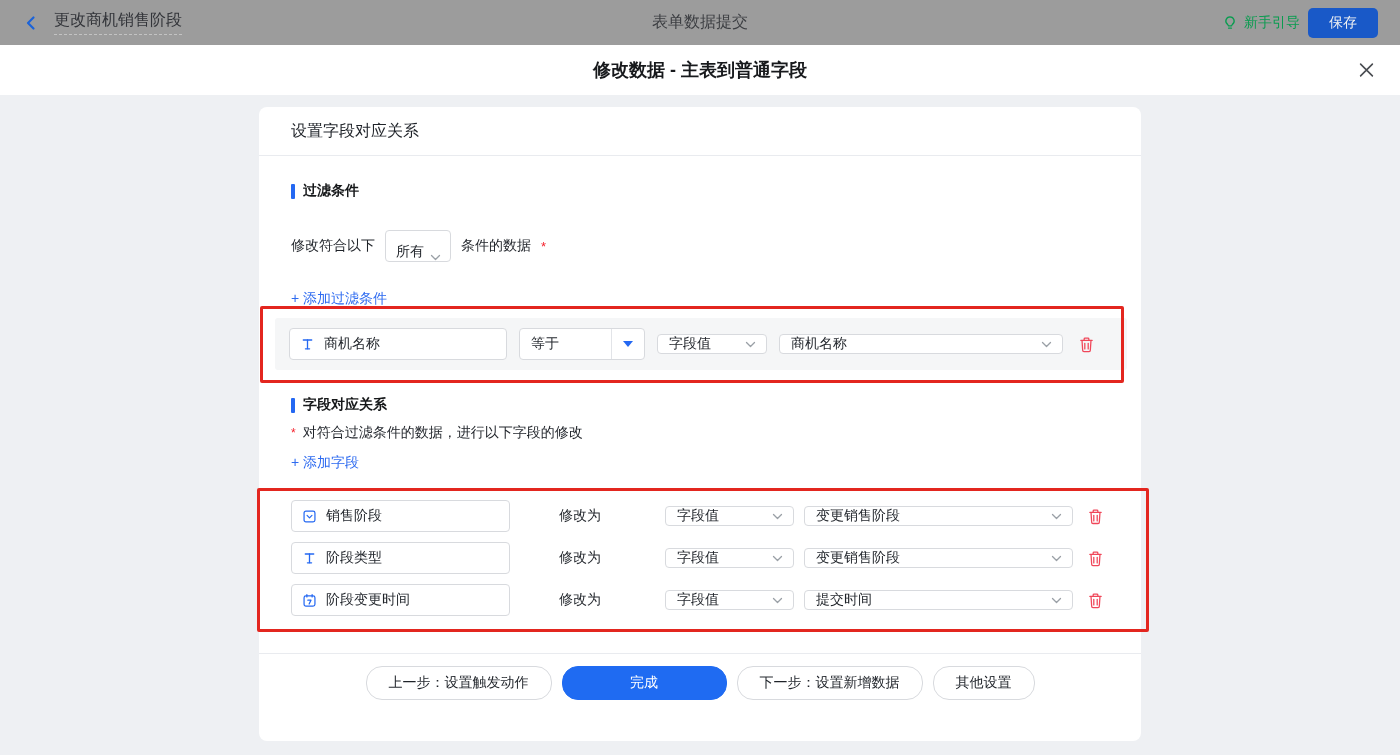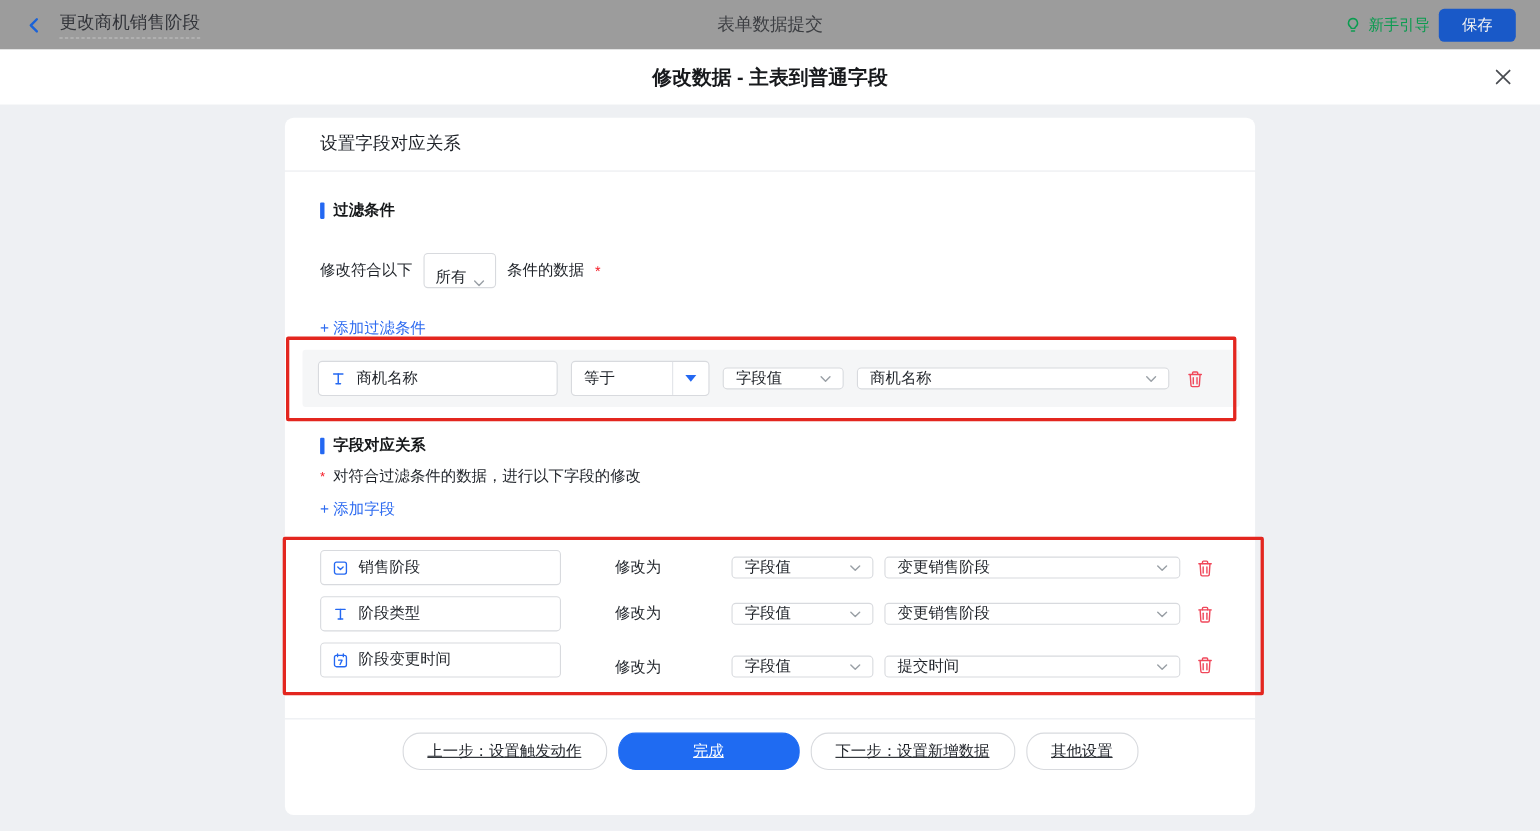--- a/index.html
+++ b/index.html
@@ -60,30 +60,30 @@
   .annotation.box2 { top:-12px; left:-34px; right:-40px; bottom:-16px; }
 
   .desc-row { margin-top:10px; display:flex; align-items:center; gap:7px; font-size:14px; color:#1f2329; }
   .desc-row .req { font-size:12px; }
 
   .col-headers { margin-top:6px; position:relative; height:20px; font-size:14px; color:#1f2329; border-bottom:1px solid #e9ebef; padding-bottom:30px; }
   .col-headers .col2 { position:absolute; left:528px; top:0; }
 
   .map-rows-wrap { position:relative; margin-top:28px; }
   .map-row { display:flex; align-items:center; height:32px; margin-bottom:10px; }
-  .map-row:last-child { margin-bottom:0;align-items:flex-end; }
+  .map-row:last-child { margin-bottom:0; }
   .map-row .fld-input { width:219px; }
   .modify-label { margin-left:49px; width:56px; font-size:14px; color:#1f2329; }
   .map-row .sel.vt { width:129px; margin-left:50px; }
   .map-row .sel.out { width:269px; margin-left:10px; }
   .map-row .trash-btn { margin-left:11px; }
 
   
   .card-footer { margin-top:37px; border-top:1px solid #e9ebef; padding-top:12px; display:flex; justify-content:center; gap:10px; }
-  .ft-btn { height:34px; padding:0 22px; background:#fff; border:1px solid #d8dade; border-radius:16px; font-size:14px; color:#1f2329; cursor:pointer; font-family:inherit;text-decoration:underline; }
+  .ft-btn { height:34px; padding:0 22px; background:#fff; border:1px solid #d8dade; border-radius:16px; font-size:14px; color:#1f2329; cursor:pointer; font-family:inherit; }
   .ft-btn.primary { width:165px; background:#1f6bf2; border-color:#1f6bf2; color:#fff; padding:0; }
 </style>
 </head>
 <body>
 
 <div class="topbar">
   <div class="topbar-left">
     <span class="back-btn">
       <svg width="18" height="18" viewBox="0 0 18 18" fill="none" stroke="#1b63d8" stroke-width="2.2" stroke-linecap="round" stroke-linejoin="round">
           <path d="M11.5 3.5L6 9l5.5 5.5"></path>

